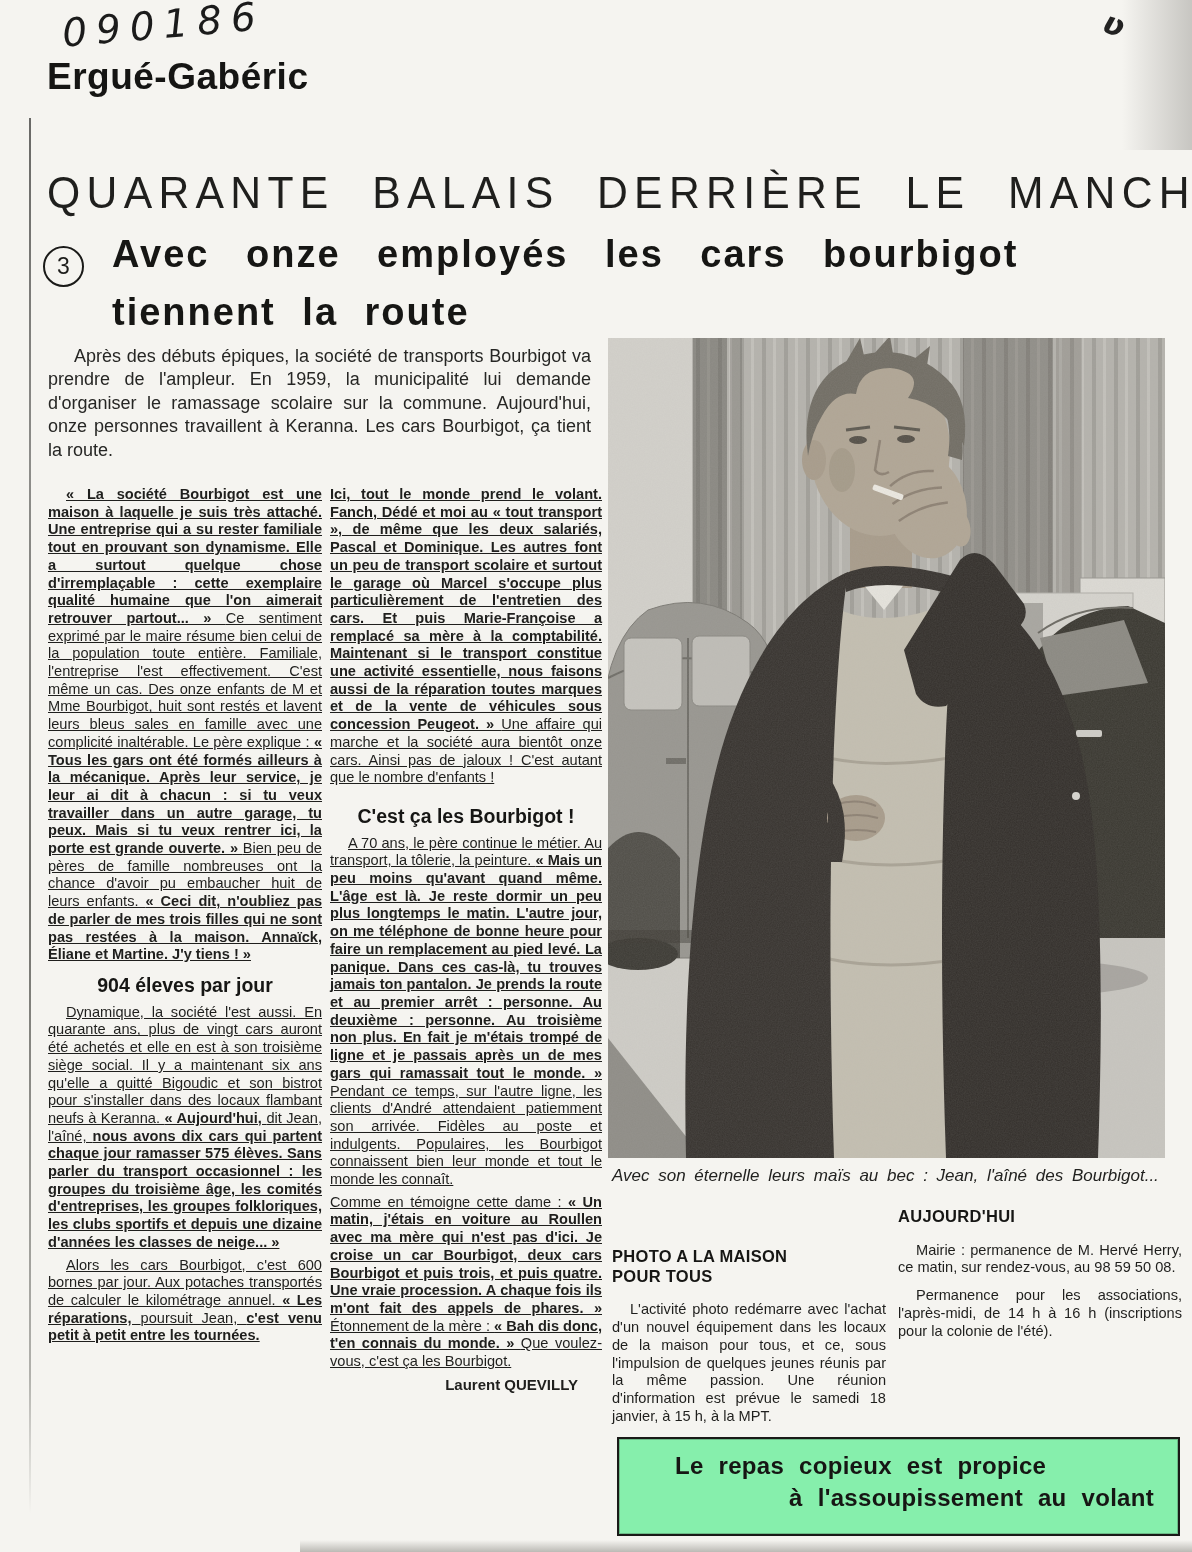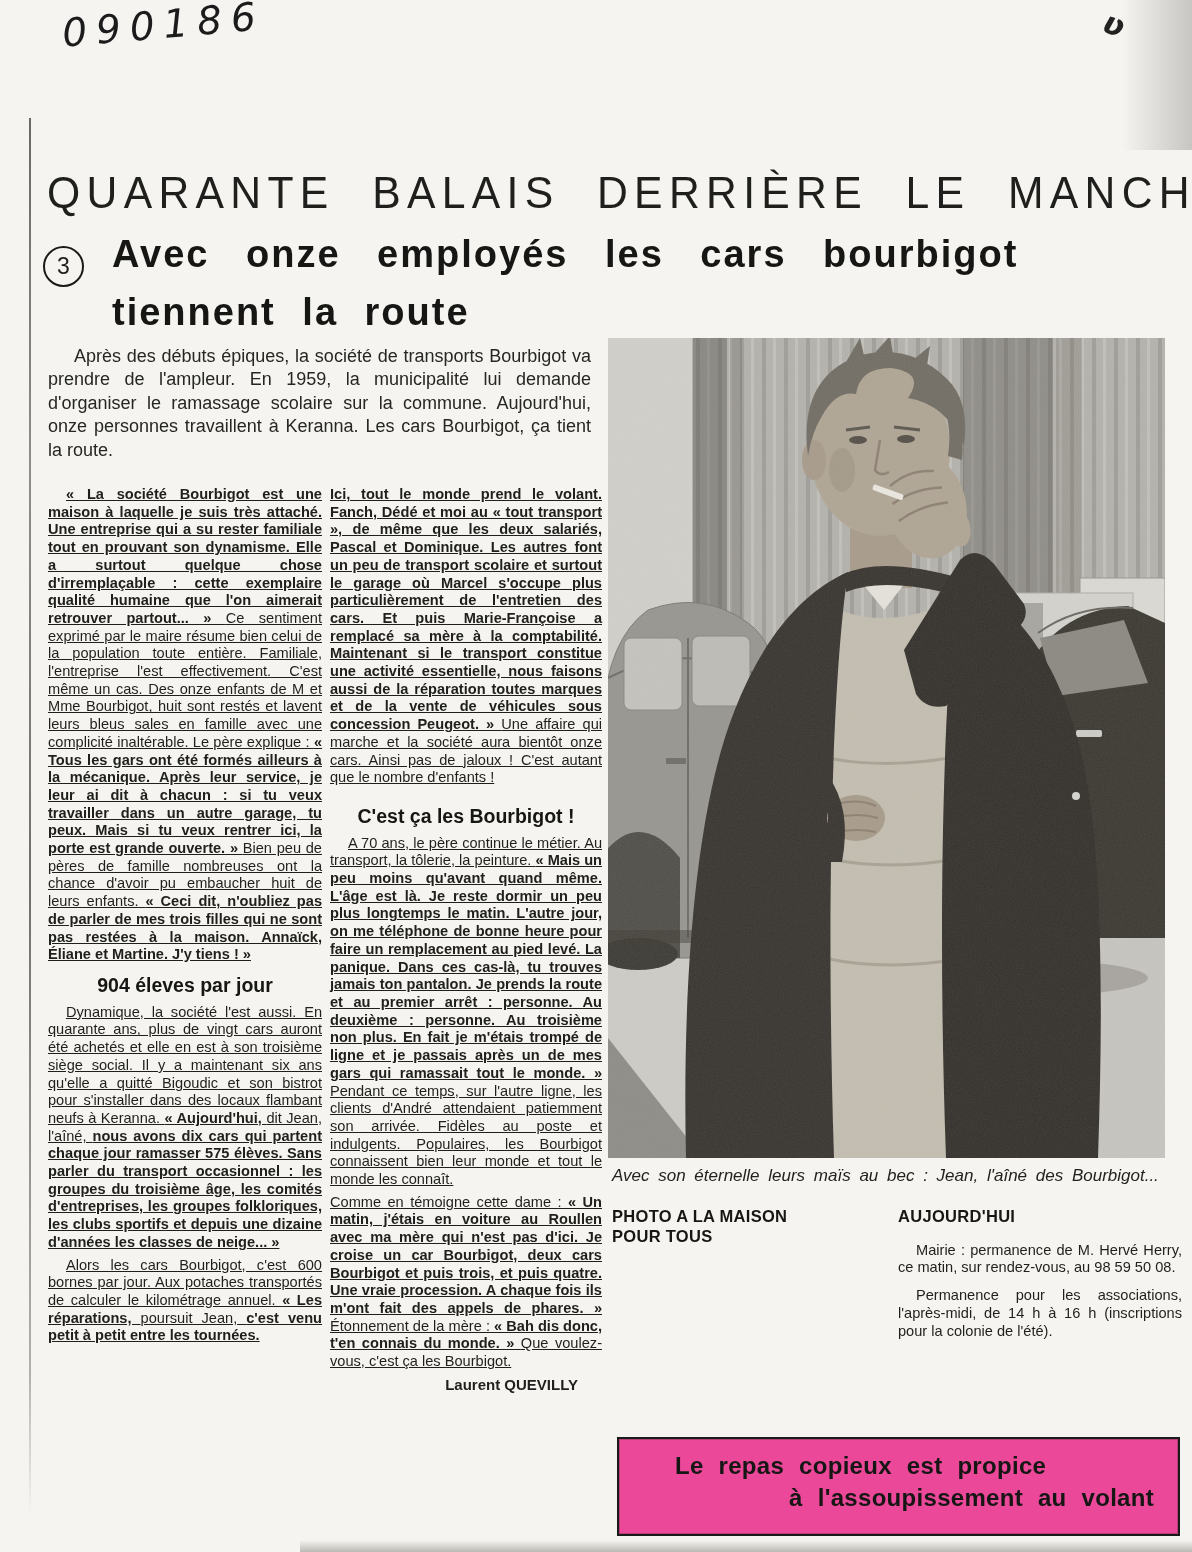--- a/index.html
+++ b/index.html
@@ -46,44 +46,45 @@
   .b{font-weight:bold;}
   .colhead{font-weight:bold;font-size:19.5px;text-align:center;margin:13px 0 9px;text-indent:0;color:#161614;}
   .colhead2{margin-top:21px;}
   .byline{text-align:right;font-weight:bold;font-size:15px;padding-right:24px;margin-top:3px;}
   
   .photo{position:absolute;left:608px;top:338px;width:557px;height:820px;background:#b9b7b1;overflow:hidden;}
   .caption{position:absolute;left:612px;top:1166px;width:556px;font-size:17px;font-style:italic;
     word-spacing:4px;color:#222220;}
   
   .news{position:absolute;top:1208px;font-size:14.6px;line-height:17.7px;text-align:justify;color:#1f1f1d;}
-  .newsA{left:612px;width:274px;}
+  .newsA{left:612px;width:274px;margin-top:40px;}
   .newsB{left:898px;width:284px;}
   .news h3{margin:0 0 2px;font-size:16.5px;font-weight:bold;letter-spacing:.3px;text-align:left;color:#161614;}
   .news .gap{height:14px;}
   .news p{margin:0 0 10px;text-indent:18px;}
   
   .notice{position:absolute;left:617px;top:1437px;width:559px;height:95px;border:2.5px solid #1a1a18;
-    background:#ec4899;box-shadow:inset 0 0 0 1px rgba(26,26,24,.25);}
+    background:#86efac;box-shadow:inset 0 0 0 1px rgba(26,26,24,.25);}
   .notice .line{font-size:24px;font-weight:bold;word-spacing:8px;letter-spacing:.3px;color:#161614;}
   .notice .line1{margin:13px 0 4px 56px;}
   .notice .line2{text-align:right;margin-right:24px;}
 </style>
 </head>
 <body>
 
 <div class="page">
 
   <div class="edge-smudge-tr"></div>
   <div class="edge-smudge-bottom"></div>
   <div class="fold-line"></div>
 
   <div class="hand-note">090186</div>
   <div class="hand-squiggle">ʋ</div>
 
+  <div class="section-title">Ergué-Gabéric</div>
   <div class="head-rule"></div>
 
   <div class="kicker">QUARANTE BALAIS DERRIÈRE LE MANCHE</div>
   <div class="circle-num">3</div>
   <div class="headline l2">tiennent la route</div>
   <div class="headline l1">Avec onze employés les cars bourbigot</div>
 
   <div class="lead">
     <p>Après des débuts épiques, la société de transports Bourbigot va prendre de l'ampleur. En 1959, la municipalité lui demande d'organiser le ramassage scolaire sur la commune. Aujourd'hui, onze personnes travaillent à Keranna. Les cars Bourbigot, ça tient la route.</p>
   </div>
@@ -199,20 +200,21 @@
 
       <rect x="0" y="0" width="557" height="820" filter="url(#grain)" opacity=".55"></rect>
     </svg>
   </div>
   <div class="caption">Avec son éternelle leurs maïs au bec : Jean, l'aîné des Bourbigot...</div>
 
   <div class="news newsA">
     <h3>PHOTO A LA MAISON</h3>
     <h3>POUR TOUS</h3>
     <div class="gap"></div>
+    <p>L'activité photo redémarre avec l'achat d'un nouvel équipement dans les locaux de la maison pour tous, et ce, sous l'impulsion de quelques jeunes réunis par la même passion. Une réunion d'information est prévue le samedi 18 janvier, à 15 h, à la MPT.</p>
   </div>
 
   <div class="news newsB">
     <h3>AUJOURD'HUI</h3>
     <div class="gap"></div>
     <p>Mairie : permanence de M. Hervé Herry, ce matin, sur rendez-vous, au 98 59 50 08.</p>
     <p>Permanence pour les associations, l'après-midi, de 14 h à 16 h (inscriptions pour la colonie de l'été).</p>
   </div>
 
   <div class="notice">

